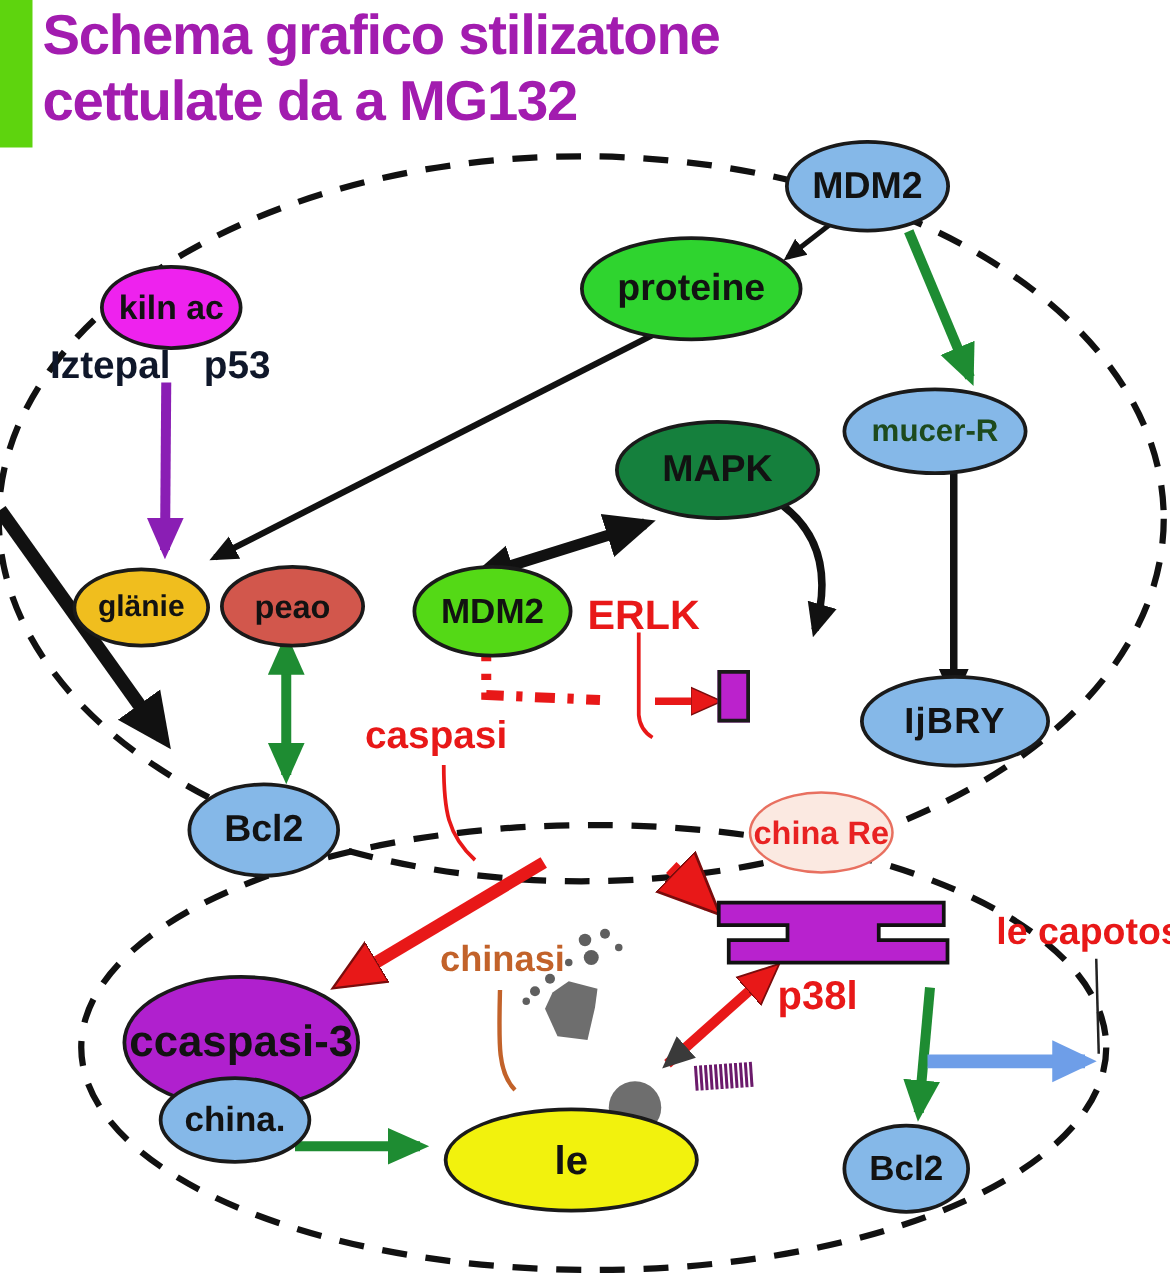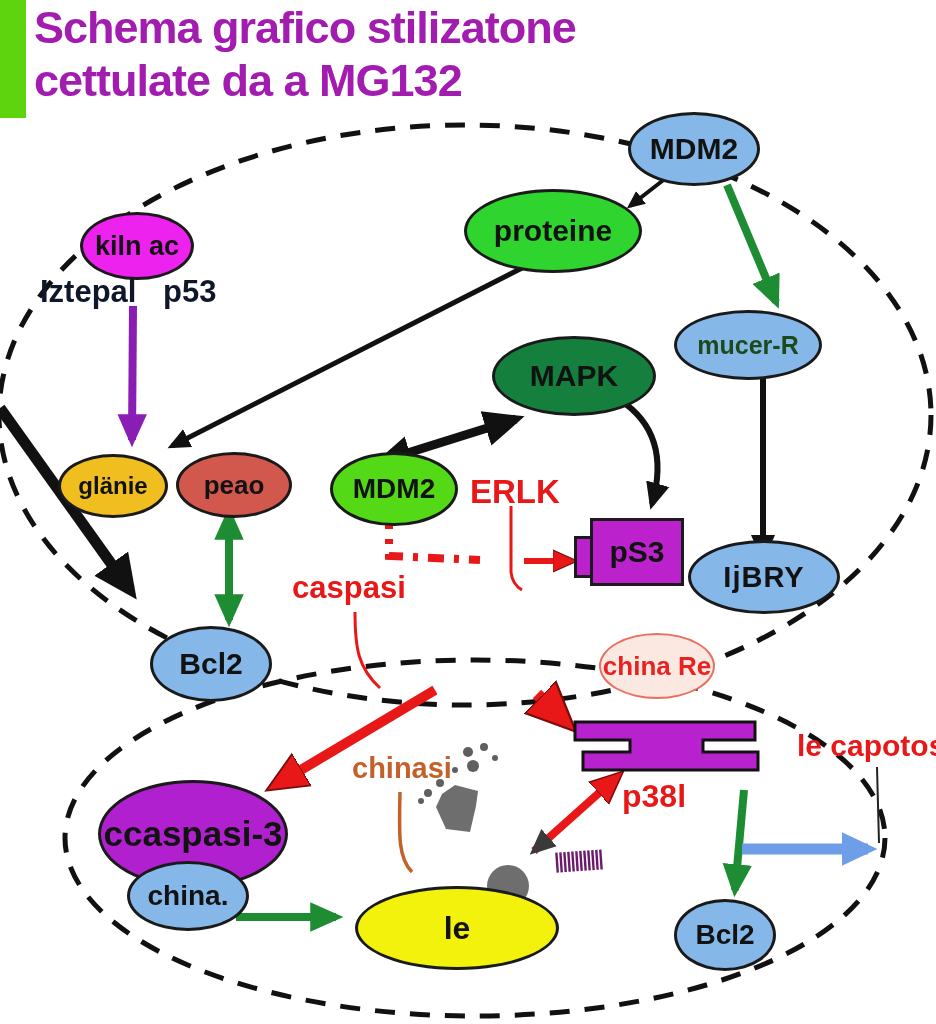--- a/index.html
+++ b/index.html
@@ -147,23 +147,20 @@
 
   <div class="node" style="left:176px;top:452px;width:110px;height:60px;background:#D2574C;font-size:26px;">
       <span>peao</span>
     </div>
 
   <div class="node" style="left:330px;top:452px;width:122px;height:68px;background:#54D916;font-size:28px;">
       <span>MDM2</span>
     </div>
 
   <div class="rectnode" style="left:574px;top:536px;width:20px;height:36px;background:#BB22CC;z-index:2;"></div>
-  <div class="rectnode" style="left:590px;top:518px;width:88px;height:62px;background:#BB22CC;font-size:30px;">
-      <span>pS3</span>
-    </div>
 
   <div class="node" style="left:688px;top:540px;width:146px;height:68px;background:#85B8E8;font-size:29px;letter-spacing:1px;">
       <span>IjBRY</span>
     </div>
 
   <div class="node" style="left:150px;top:626px;width:116px;height:70px;background:#85B8E8;font-size:30px;">
       <span>Bcl2</span>
     </div>
 
   <div class="node" style="left:599px;top:633px;width:112px;height:62px;background:#FBE9E1;border:2px solid #E87060;color:#E82222;font-size:26px;">

